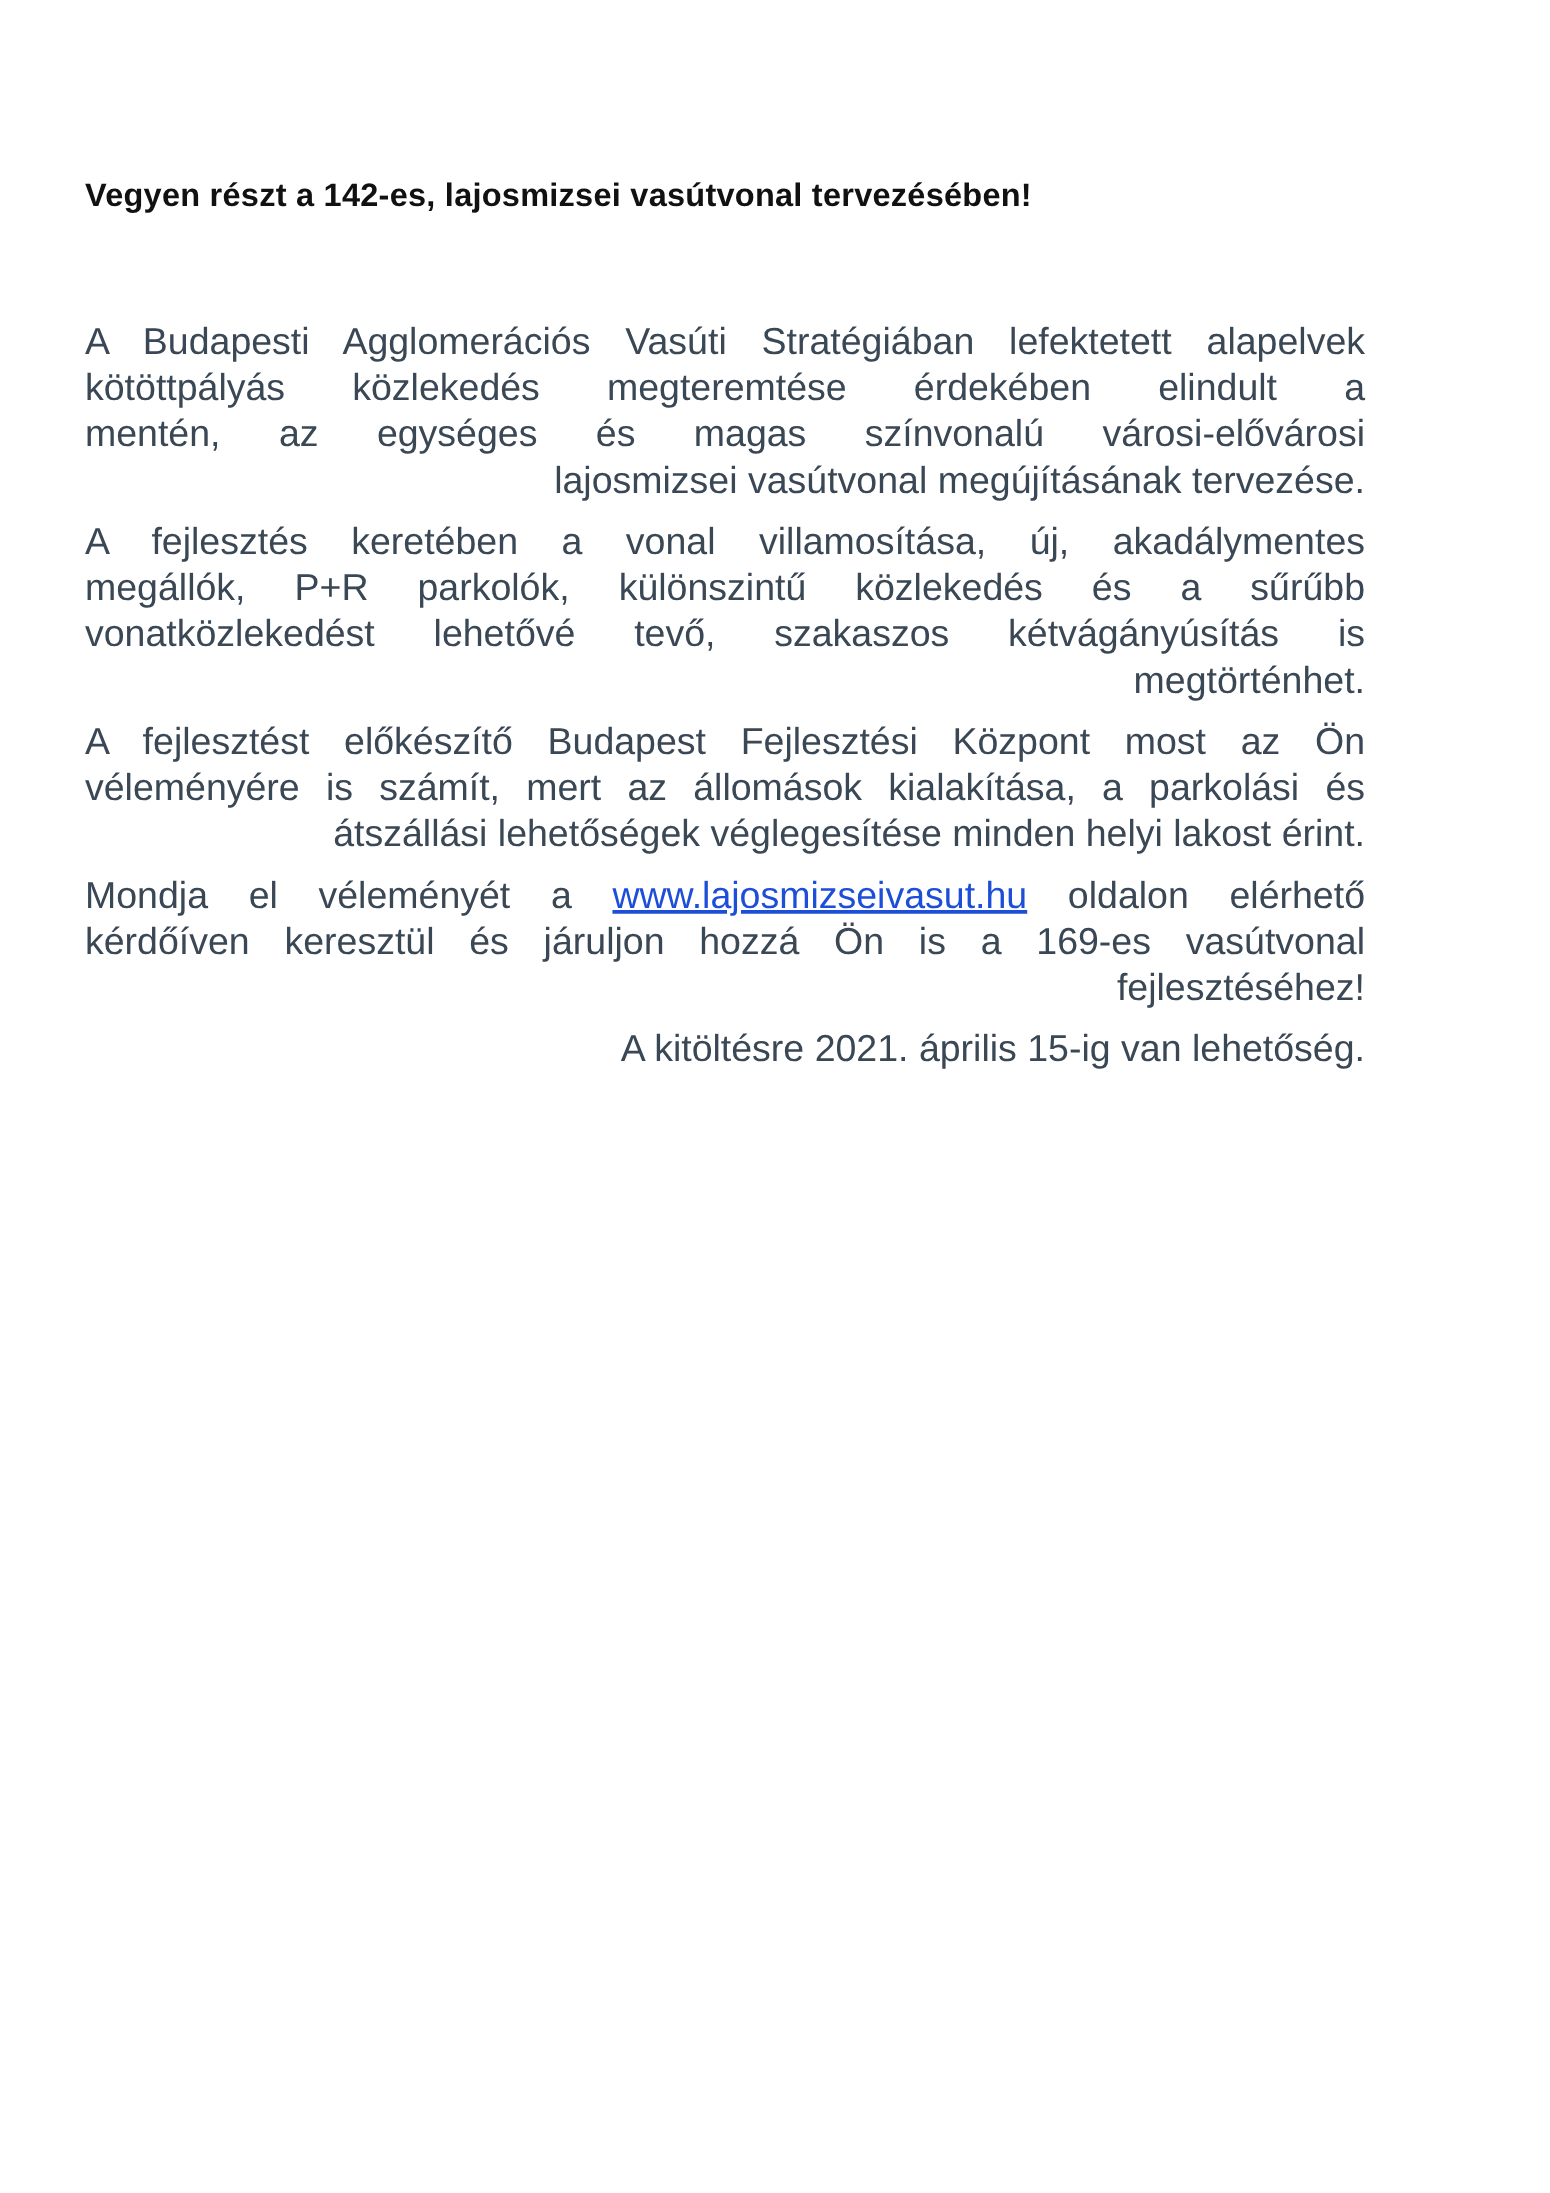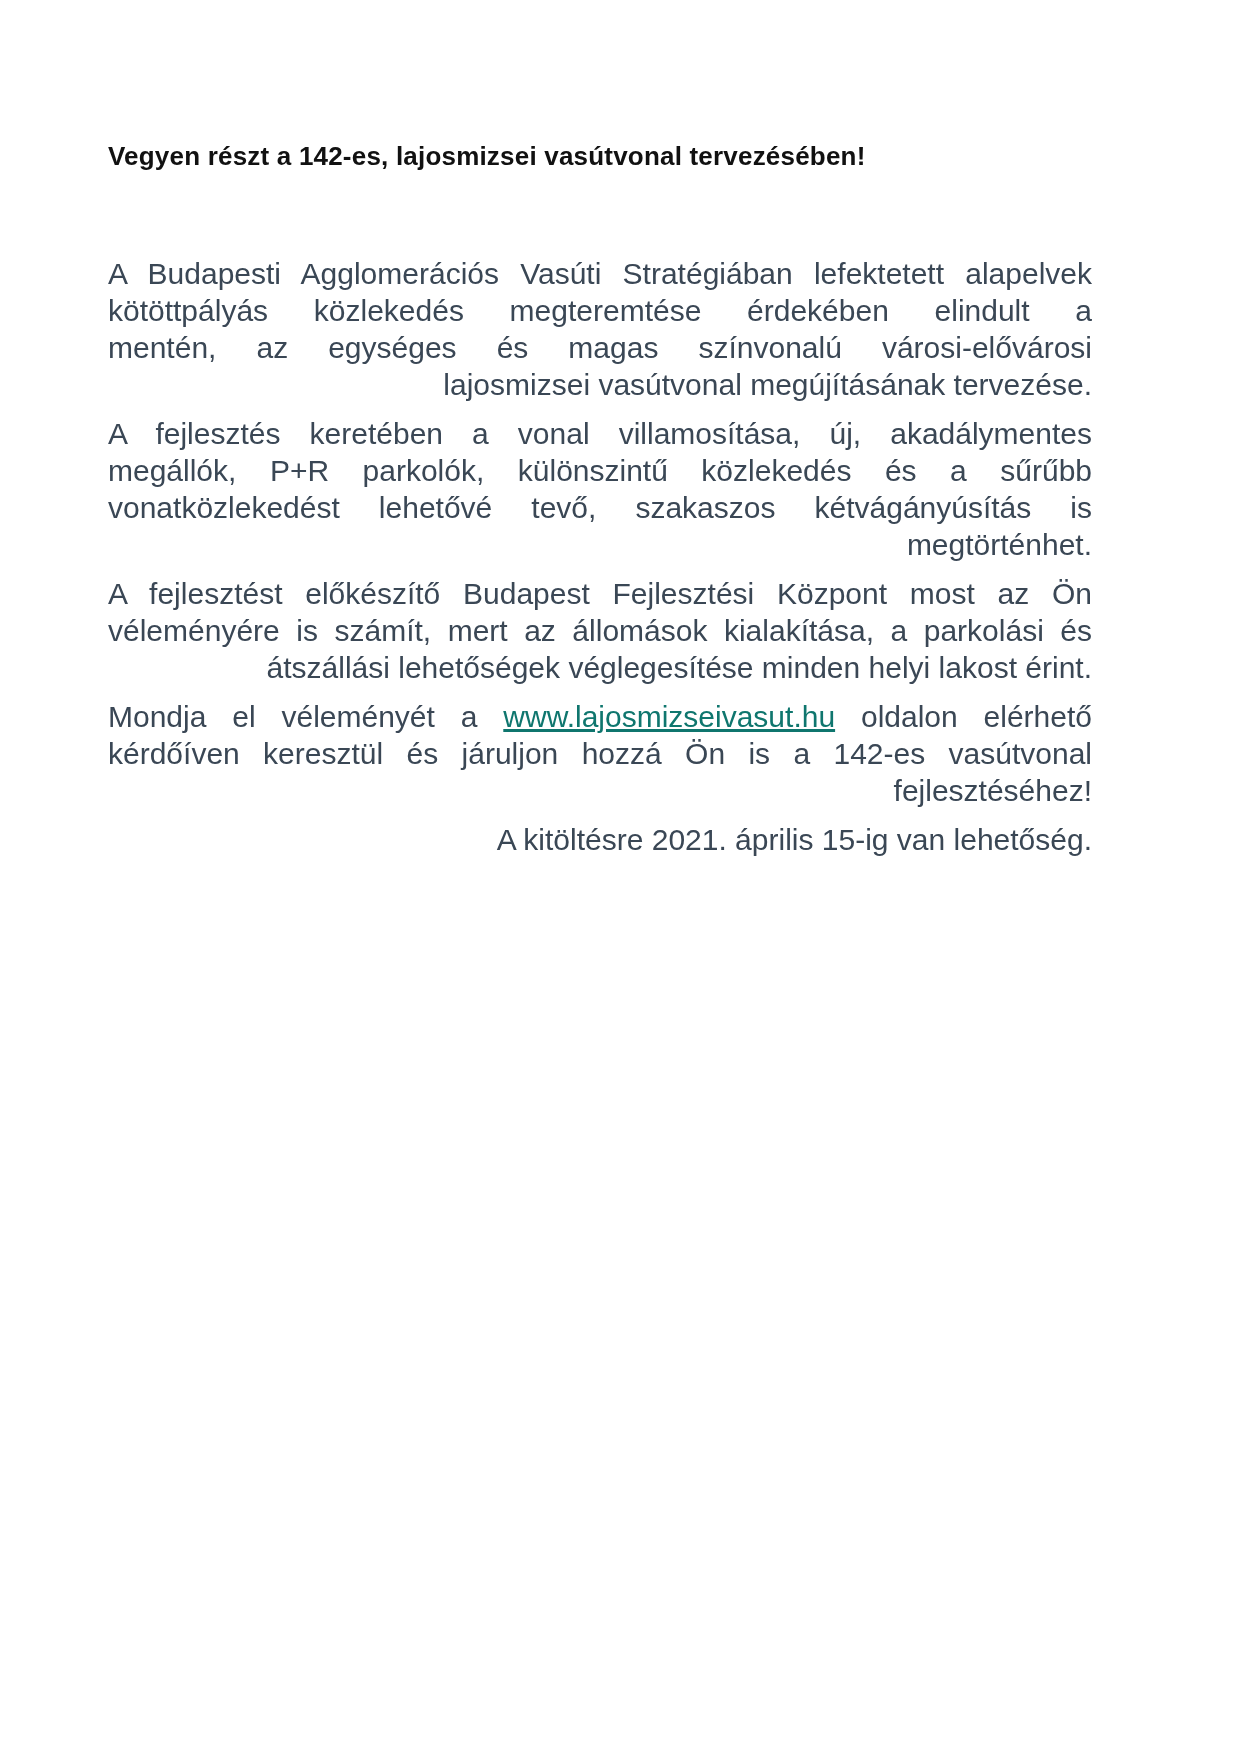--- a/index.html
+++ b/index.html
@@ -4,21 +4,21 @@
 <style>
   html, body { margin: 0; padding: 0; }
   body { background: #ffffff; }
 
   .page {
     position: relative;
     width: 1240px;
     height: 1754px;
     background: #ffffff;
     box-sizing: border-box;
-    padding: 138px 148px 0 108px;
+    padding: 138px 148px 0 68px;
     font-family: "Liberation Sans", "DejaVu Sans", sans-serif;
     overflow: hidden;
   }
 
   .doc-title {
     font-size: 26px;
     font-weight: bold;
     line-height: 37px;
     color: #111111;
     margin: 0 0 80px 0;
@@ -37,21 +37,21 @@
     text-align: justify;
     text-align-last: justify;
   }
 
   .line.last {
     text-align: right;
     text-align-last: auto;
   }
 
   a.doc-link {
-    color: #0f766e;
+    color: #1d4ed8;
     text-decoration: underline;
     cursor: pointer;
   }
 </style>
 </head>
 <body>
 
 <div class="page">
 
   <h1 class="doc-title">Vegyen részt a 142-es, lajosmizsei vasútvonal tervezésében!</h1>
@@ -71,21 +71,21 @@
   </div>
 
   <div class="para">
     <div class="line">A fejlesztést előkészítő Budapest Fejlesztési Központ most az Ön</div>
     <div class="line">véleményére is számít, mert az állomások kialakítása, a parkolási és</div>
     <div class="line last">átszállási lehetőségek véglegesítése minden helyi lakost érint.</div>
   </div>
 
   <div class="para">
     <div class="line"><span>Mondja el véleményét a </span><a class="doc-link" href="#">www.lajosmizseivasut.hu</a><span> oldalon elérhető</span></div>
-    <div class="line">kérdőíven keresztül és járuljon hozzá Ön is a 142-es vasútvonal</div>
+    <div class="line">kérdőíven keresztül és járuljon hozzá Ön is a 169-es vasútvonal</div>
     <div class="line last">fejlesztéséhez!</div>
   </div>
 
   <div class="para">
     <div class="line last">A kitöltésre 2021. április 15-ig van lehetőség.</div>
   </div>
 
 </div>
 
 </body></html>

